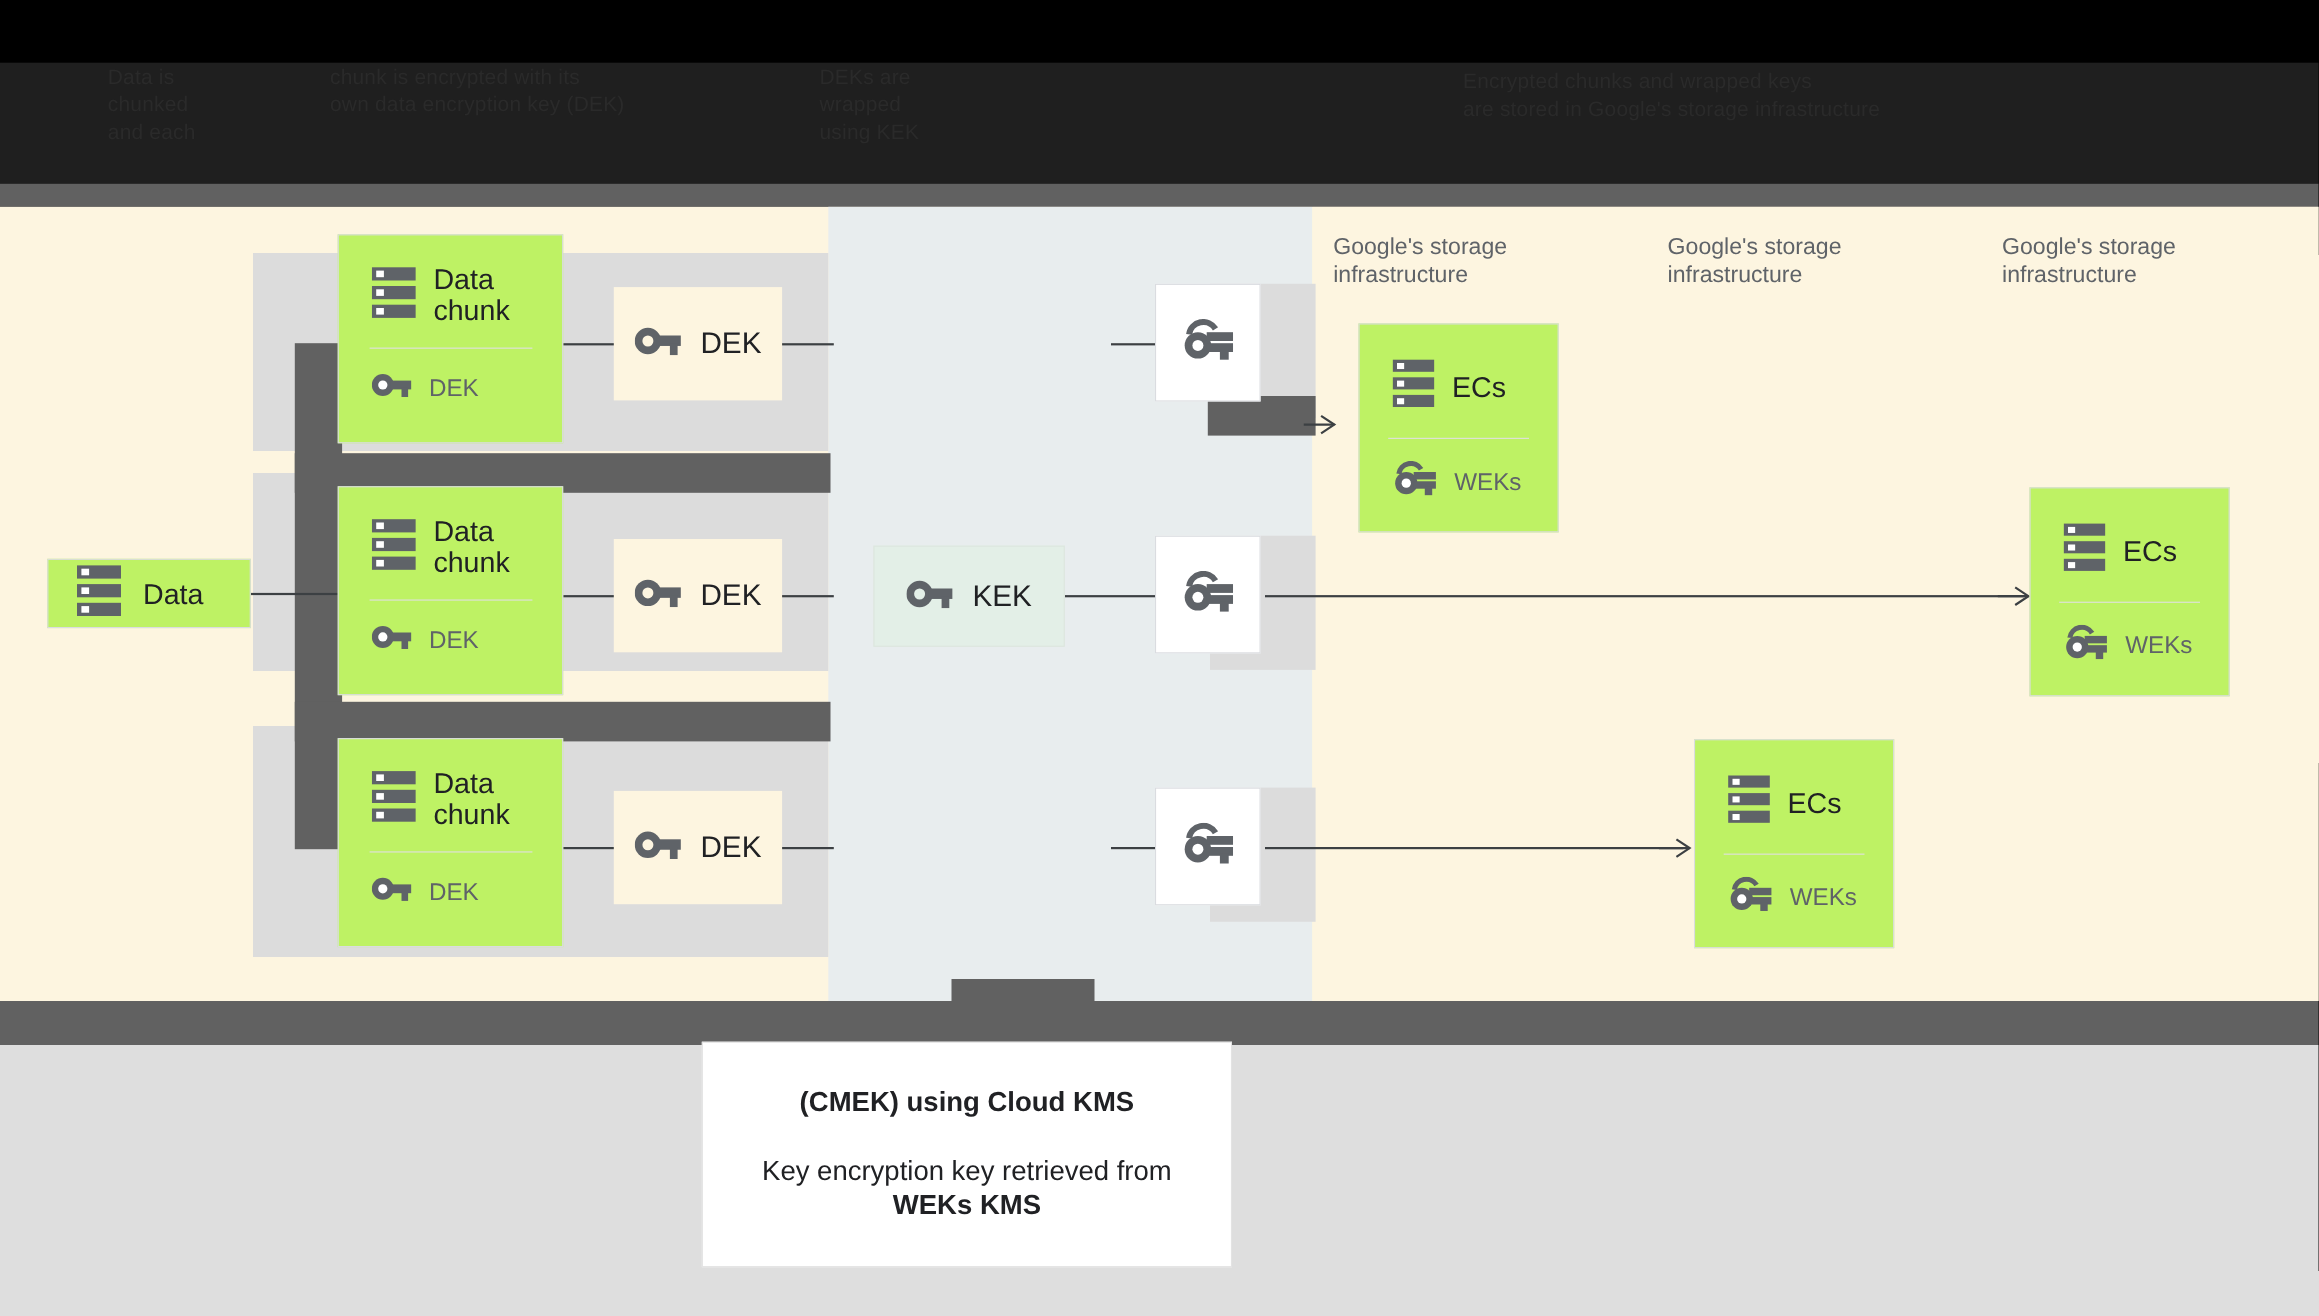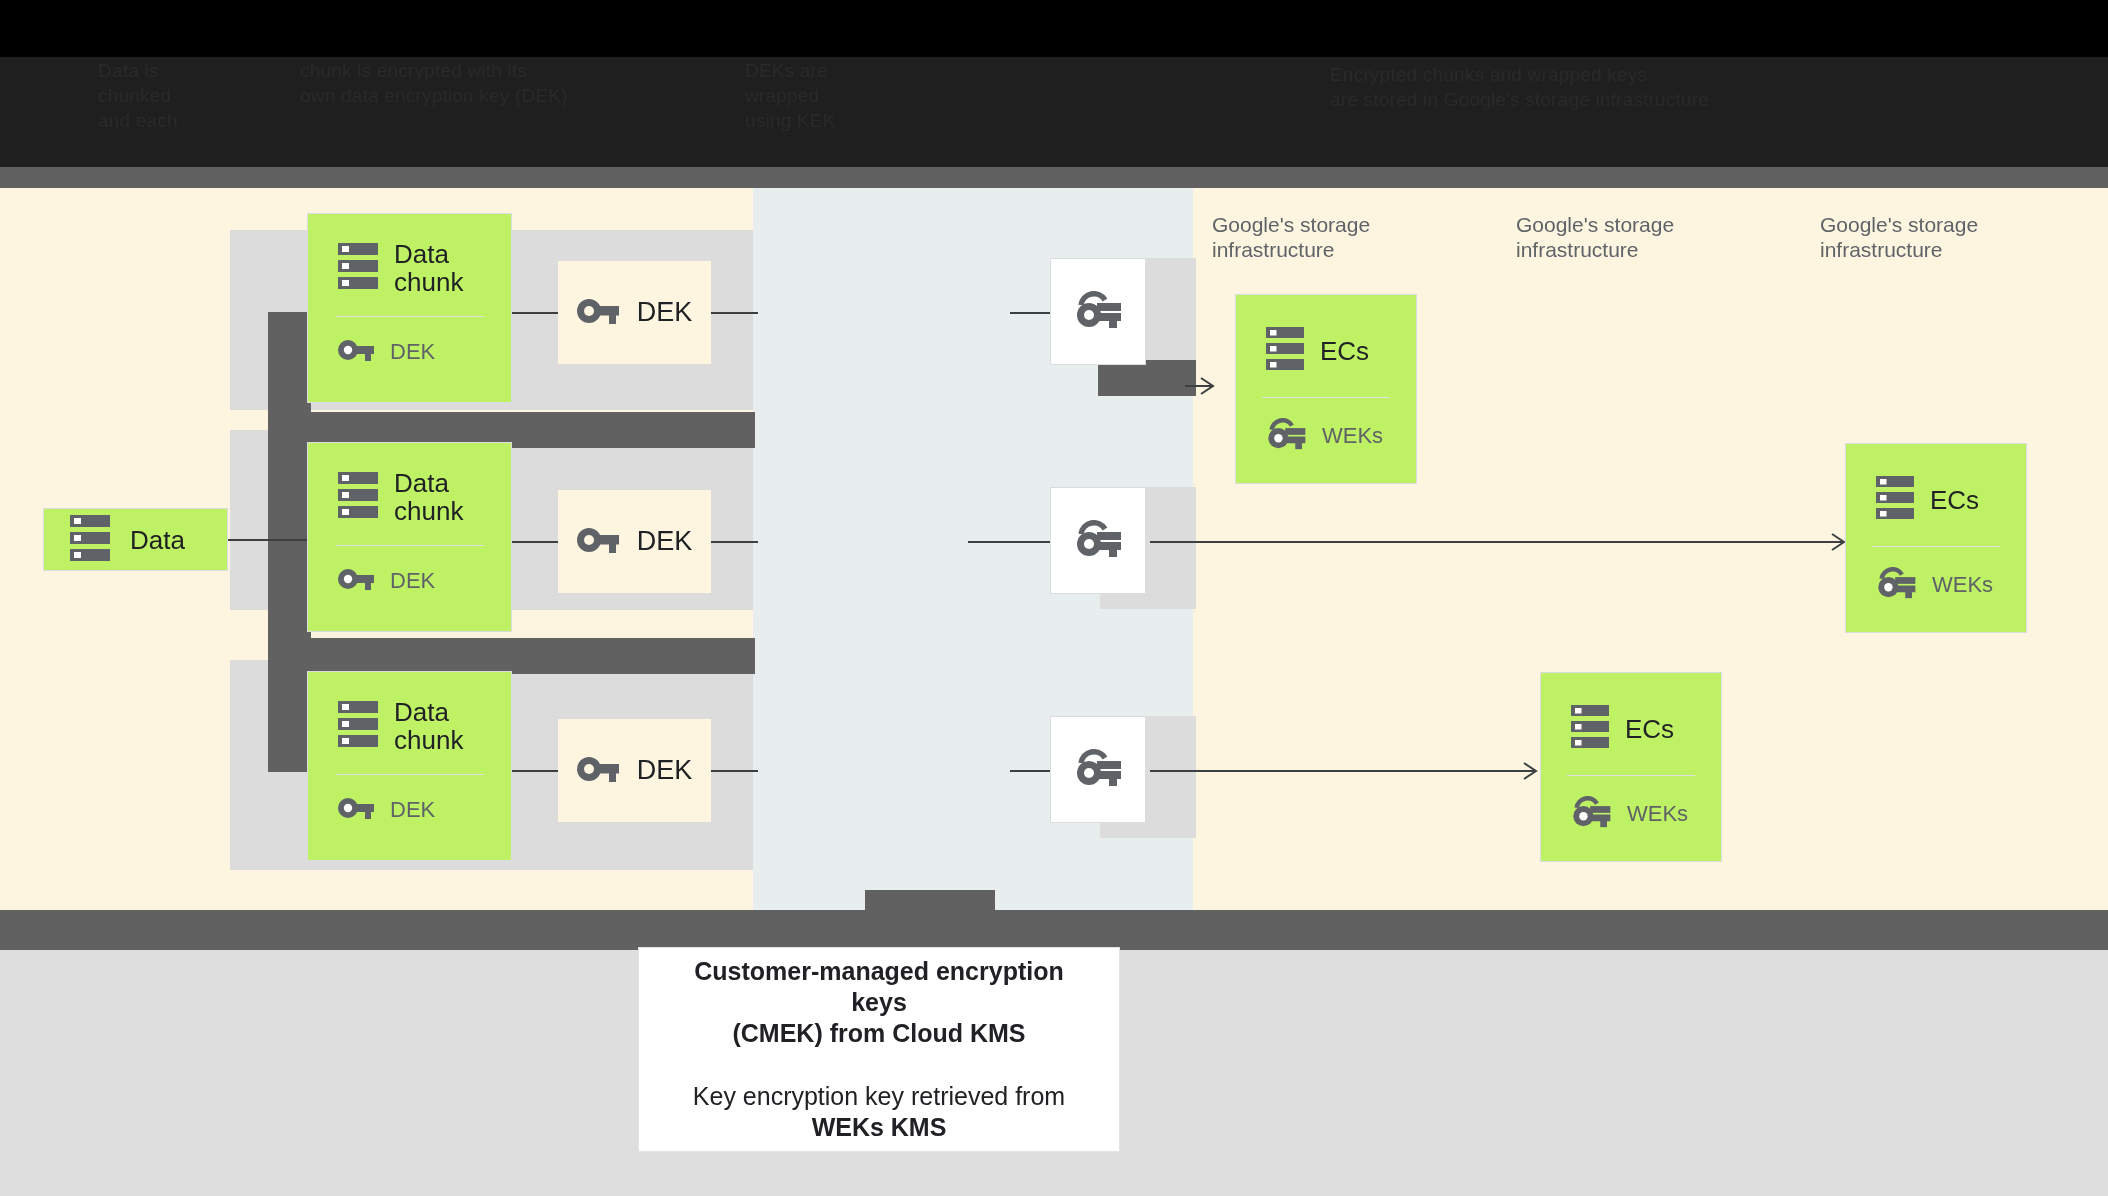--- a/index.html
+++ b/index.html
@@ -271,20 +271,31 @@
       <svg width="42" height="26" viewBox="0 0 42 26">
         <circle cx="12" cy="13" r="12" fill="#5F6368"></circle>
           <circle cx="12" cy="13" r="5" fill="#FDF5E0"></circle>
         <rect x="20" y="8" width="22" height="9.5" fill="#5F6368"></rect>
         <rect x="32" y="15" width="7" height="11" fill="#5F6368"></rect>
       </svg>
     </span>
     <span class="chip-label">DEK</span>
   </div>
 
+  <div class="chip chip-kek" style="left:794px;top:496px;width:174px;height:92px;">
+    <span class="keyi">
+      <svg width="42" height="26" viewBox="0 0 42 26">
+        <circle cx="12" cy="13" r="12" fill="#5F6368"></circle>
+          <circle cx="12" cy="13" r="5" fill="#E3EFE7"></circle>
+        <rect x="20" y="8" width="22" height="9.5" fill="#5F6368"></rect>
+        <rect x="32" y="15" width="7" height="11" fill="#5F6368"></rect>
+      </svg>
+    </span>
+    <span class="chip-label">KEK</span>
+  </div>
 
   <div class="wkbox" style="left:1050px;top:258px;width:96px;height:107px;">
     <span class="keyi">
       <svg width="46" height="38" viewBox="0 0 46 38">
         <path d="M6 14 A13 13 0 0 1 30 9" fill="none" stroke="#5F6368" stroke-width="5.5"></path>
         <circle cx="14" cy="24" r="12" fill="#5F6368"></circle>
           <circle cx="14" cy="24" r="5" fill="#FFFFFF"></circle>
         <rect x="22" y="12" width="24" height="8" fill="#5F6368"></rect>
         <rect x="22" y="22" width="24" height="8" fill="#5F6368"></rect>
         <rect x="34" y="28" width="8" height="9" fill="#5F6368"></rect>
@@ -410,22 +421,21 @@
           <rect x="22" y="22" width="24" height="8" fill="#5F6368"></rect>
           <rect x="34" y="28" width="8" height="9" fill="#5F6368"></rect>
         </svg>
       </span>
       <span class="lbl-sub">WEKs</span>
     </div>
   </div>
 
   <div id="caption-card" style="left:638px;top:947px;width:482px;height:205px;">
     <div class="cap-title">
-      <div>Customer-managed encryption keys</div>
-      <div>(CMEK) from Cloud KMS</div>
+      <div>(CMEK) using Cloud KMS</div>
     </div>
     <div class="cap-body">
       <div style="font-weight:normal;">Key encryption key retrieved from</div>
       <div style="font-weight:bold;">WEKs KMS</div>
     </div>
   </div>
 
 </div>
 
 </body></html>

